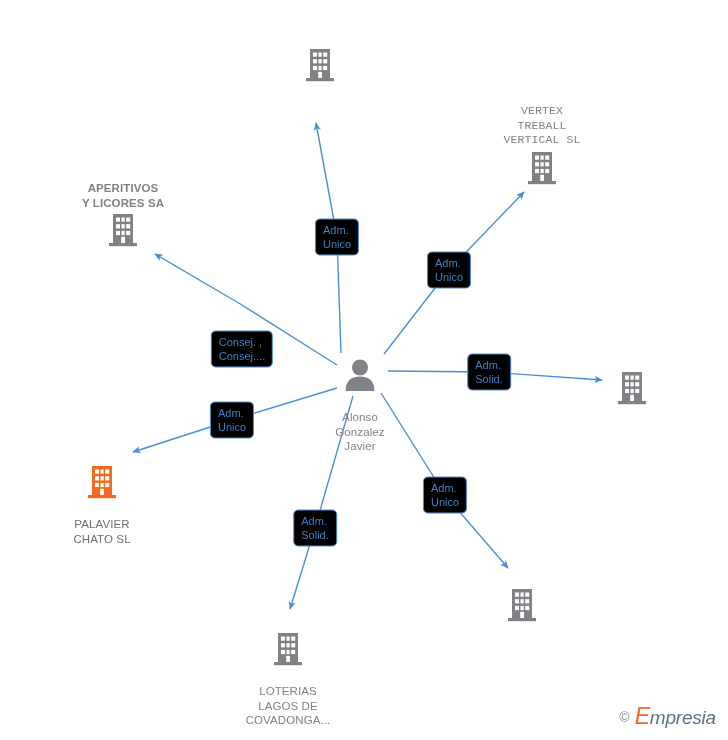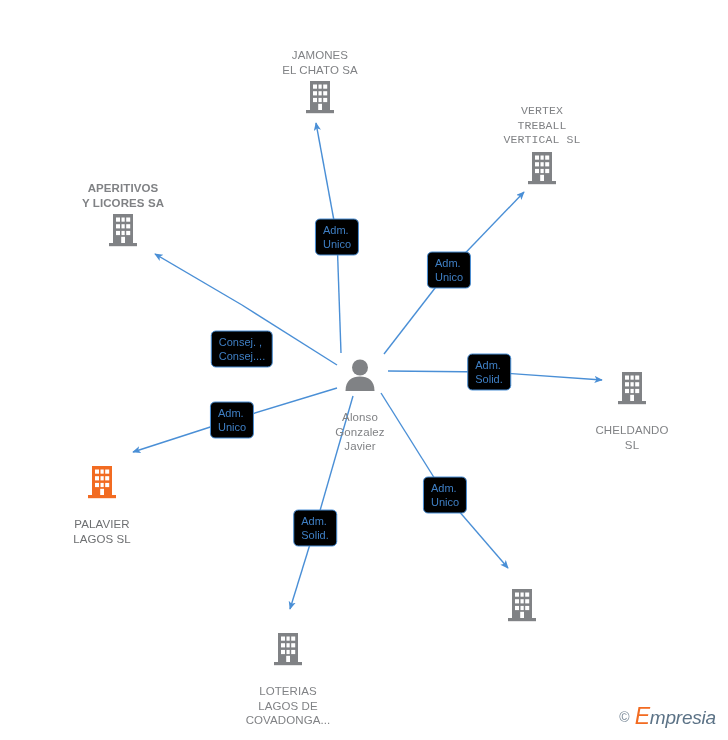--- a/index.html
+++ b/index.html
@@ -120,22 +120,20 @@
       <div class="node" style="left: 360px; top: 358px;">
         <span class="node-icon"><svg width="38" height="34" viewBox="0 0 38 34">
             <circle cx="19" cy="9.5" r="8" fill="#808285"></circle>
             <path d="M4.5,33 C4.5,22.5 11,18.5 19,18.5 C27,18.5 33.5,22.5 33.5,33 Z" fill="#808285"></path>
           </svg></span>
         <div class="node-label">Alonso
 Gonzalez
 Javier</div>
       </div>
       <div class="node label-above" style="left: 320px; top: 48px;">
-        <div class="node-label">JAMONES
-EL CHATO SA</div>
         <span class="node-icon"><svg width="30" height="34" viewBox="0 0 30 34">
             <rect x="5" y="1" width="20" height="29" fill="#808285"></rect>
             <rect x="1" y="30" width="28" height="3.2" fill="#808285"></rect>
             <rect x="8" y="4.5" width="4" height="4.2" fill="#ffffff"></rect>
             <rect x="13.5" y="4.5" width="3.2" height="4.2" fill="#ffffff"></rect>
             <rect x="18.2" y="4.5" width="4" height="4.2" fill="#ffffff"></rect>
             <rect x="8" y="11.2" width="4" height="4.2" fill="#ffffff"></rect>
             <rect x="13.5" y="11.2" width="3.2" height="4.2" fill="#ffffff"></rect>
             <rect x="18.2" y="11.2" width="4" height="4.2" fill="#ffffff"></rect>
             <rect x="8" y="17.9" width="4" height="4.2" fill="#ffffff"></rect>
@@ -189,40 +187,38 @@
             <rect x="13.5" y="4.5" width="3.2" height="4.2" fill="#ffffff"></rect>
             <rect x="18.2" y="4.5" width="4" height="4.2" fill="#ffffff"></rect>
             <rect x="8" y="11.2" width="4" height="4.2" fill="#ffffff"></rect>
             <rect x="13.5" y="11.2" width="3.2" height="4.2" fill="#ffffff"></rect>
             <rect x="18.2" y="11.2" width="4" height="4.2" fill="#ffffff"></rect>
             <rect x="8" y="17.9" width="4" height="4.2" fill="#ffffff"></rect>
             <rect x="13.5" y="17.9" width="3.2" height="4.2" fill="#ffffff"></rect>
             <rect x="18.2" y="17.9" width="4" height="4.2" fill="#ffffff"></rect>
             <rect x="13.2" y="23.8" width="3.8" height="6.2" fill="#ffffff"></rect>
           </svg></span>
-        <div class="node-label">CHELDANDO
-SL</div>
       </div>
       <div class="node" style="left: 102px; top: 465px;">
         <span class="node-icon"><svg width="30" height="34" viewBox="0 0 30 34">
             <rect x="5" y="1" width="20" height="29" fill="#f26b21"></rect>
             <rect x="1" y="30" width="28" height="3.2" fill="#f26b21"></rect>
             <rect x="8" y="4.5" width="4" height="4.2" fill="#ffffff"></rect>
             <rect x="13.5" y="4.5" width="3.2" height="4.2" fill="#ffffff"></rect>
             <rect x="18.2" y="4.5" width="4" height="4.2" fill="#ffffff"></rect>
             <rect x="8" y="11.2" width="4" height="4.2" fill="#ffffff"></rect>
             <rect x="13.5" y="11.2" width="3.2" height="4.2" fill="#ffffff"></rect>
             <rect x="18.2" y="11.2" width="4" height="4.2" fill="#ffffff"></rect>
             <rect x="8" y="17.9" width="4" height="4.2" fill="#ffffff"></rect>
             <rect x="13.5" y="17.9" width="3.2" height="4.2" fill="#ffffff"></rect>
             <rect x="18.2" y="17.9" width="4" height="4.2" fill="#ffffff"></rect>
             <rect x="13.2" y="23.8" width="3.8" height="6.2" fill="#ffffff"></rect>
           </svg></span>
         <div class="node-label highlight">PALAVIER
-LAGOS  SL</div>
+CHATO  SL</div>
       </div>
       <div class="node" style="left: 522px; top: 588px;">
         <span class="node-icon"><svg width="30" height="34" viewBox="0 0 30 34">
             <rect x="5" y="1" width="20" height="29" fill="#808285"></rect>
             <rect x="1" y="30" width="28" height="3.2" fill="#808285"></rect>
             <rect x="8" y="4.5" width="4" height="4.2" fill="#ffffff"></rect>
             <rect x="13.5" y="4.5" width="3.2" height="4.2" fill="#ffffff"></rect>
             <rect x="18.2" y="4.5" width="4" height="4.2" fill="#ffffff"></rect>
             <rect x="8" y="11.2" width="4" height="4.2" fill="#ffffff"></rect>
             <rect x="13.5" y="11.2" width="3.2" height="4.2" fill="#ffffff"></rect>

